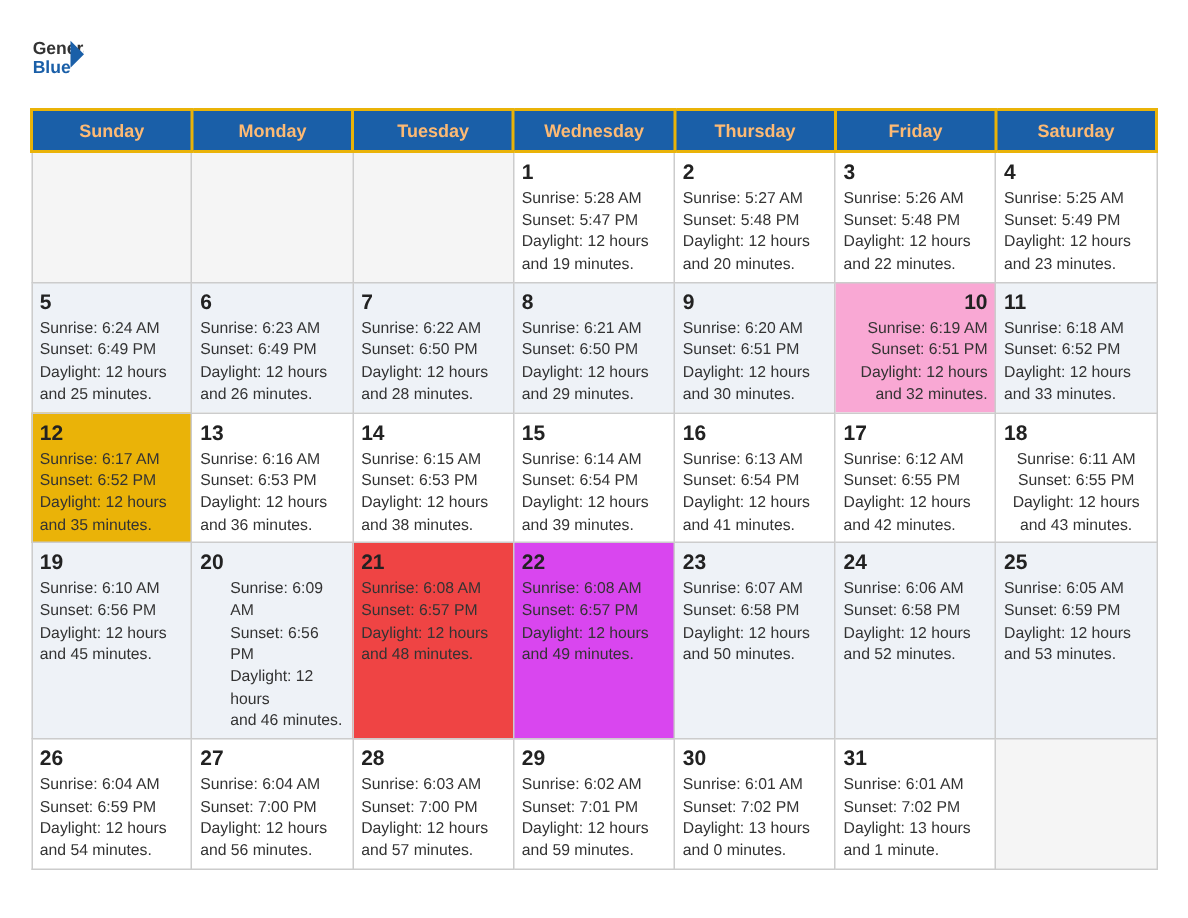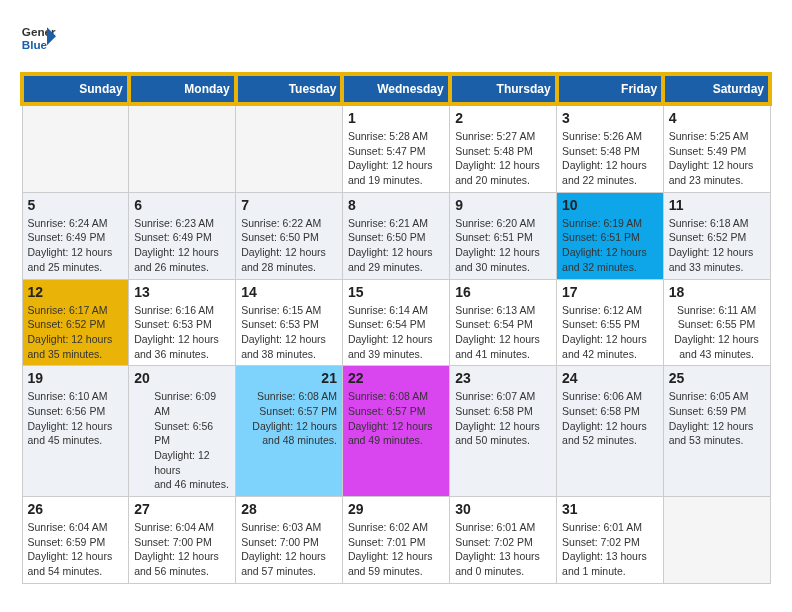--- a/index.html
+++ b/index.html
@@ -37,25 +37,25 @@
       font-size: 16px;
       color: #555;
     }
     .calendar {
       width: 100%;
       border-collapse: collapse;
       font-size: 11px;
     }
     .calendar th {
       background: #1a5fa8;
-      color: #ffffff;
+      color: #fdba74;
       padding: 6px 4px;
-      text-align: right;
+      text-align: center;
       font-size: 12px;
-      border: 4px solid #eab308;
+      border: 2px solid #eab308;
     }
     .calendar td {
       border: 1px solid #ccc;
       vertical-align: top;
       padding: 4px 5px;
       min-height: 80px;
       width: 108px;
     }
     .calendar td.empty {
       background: #f9f9f9;
@@ -173,21 +173,21 @@
 Daylight: 12 hours
 and 29 minutes.</div>
         </td>
         <td style="background: rgb(238, 242, 247);">
           <div class="day-number">9</div>
           <div class="day-info" style="white-space: pre-line;">Sunrise: 6:20 AM
 Sunset: 6:51 PM
 Daylight: 12 hours
 and 30 minutes.</div>
         </td>
-        <td style="background: #0ea5e9;">
+        <td style="background: #f9a8d4; text-align: right;">
           <div class="day-number">10</div>
           <div class="day-info" style="white-space: pre-line;">Sunrise: 6:19 AM
 Sunset: 6:51 PM
 Daylight: 12 hours
 and 32 minutes.</div>
         </td>
         <td style="background: rgb(238, 242, 247);">
           <div class="day-number">11</div>
           <div class="day-info" style="white-space: pre-line;">Sunrise: 6:18 AM
 Sunset: 6:52 PM
@@ -254,21 +254,21 @@
 Daylight: 12 hours
 and 45 minutes.</div>
         </td>
         <td style="background: rgb(238, 242, 247);">
           <div class="day-number">20</div>
           <div class="day-info" style="white-space: pre-line; margin-left: 20px;">Sunrise: 6:09 AM
 Sunset: 6:56 PM
 Daylight: 12 hours
 and 46 minutes.</div>
         </td>
-        <td style="background: #7dd3fc; text-align: right;">
+        <td style="background: #ef4444;">
           <div class="day-number">21</div>
           <div class="day-info" style="white-space: pre-line;">Sunrise: 6:08 AM
 Sunset: 6:57 PM
 Daylight: 12 hours
 and 48 minutes.</div>
         </td>
         <td style="background: #d946ef;">
           <div class="day-number">22</div>
           <div class="day-info" style="white-space: pre-line;">Sunrise: 6:08 AM
 Sunset: 6:57 PM

